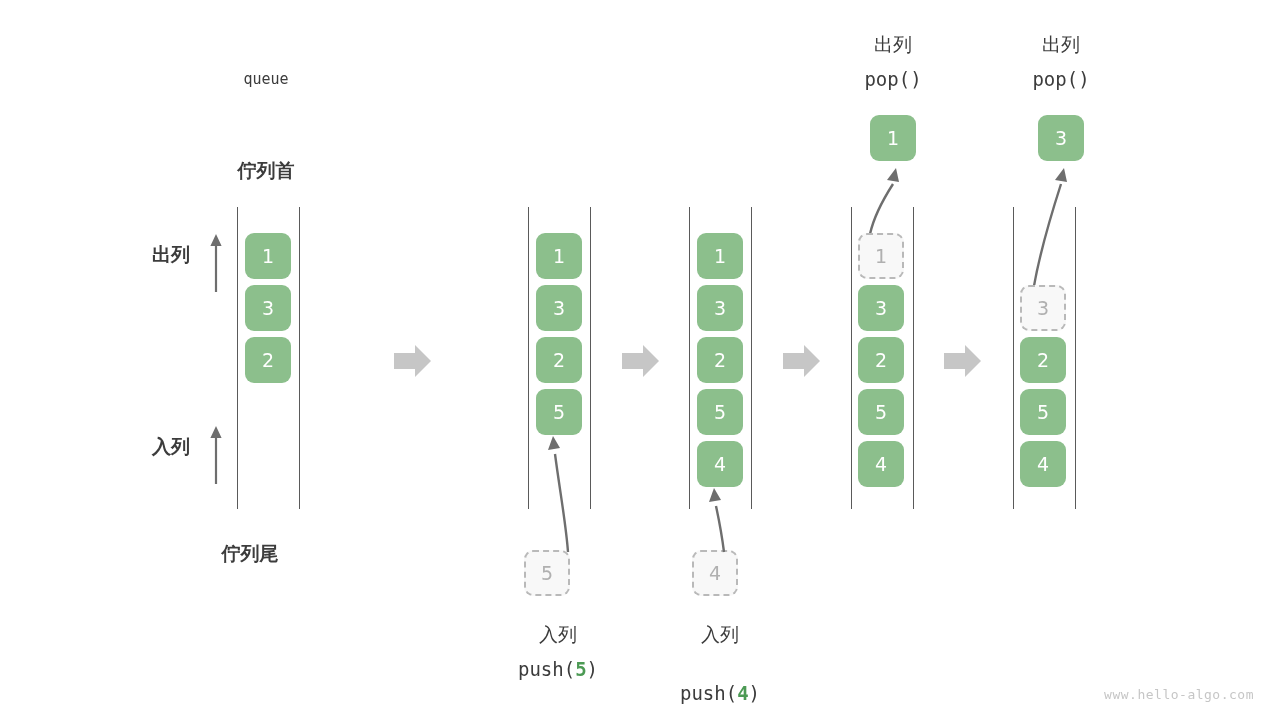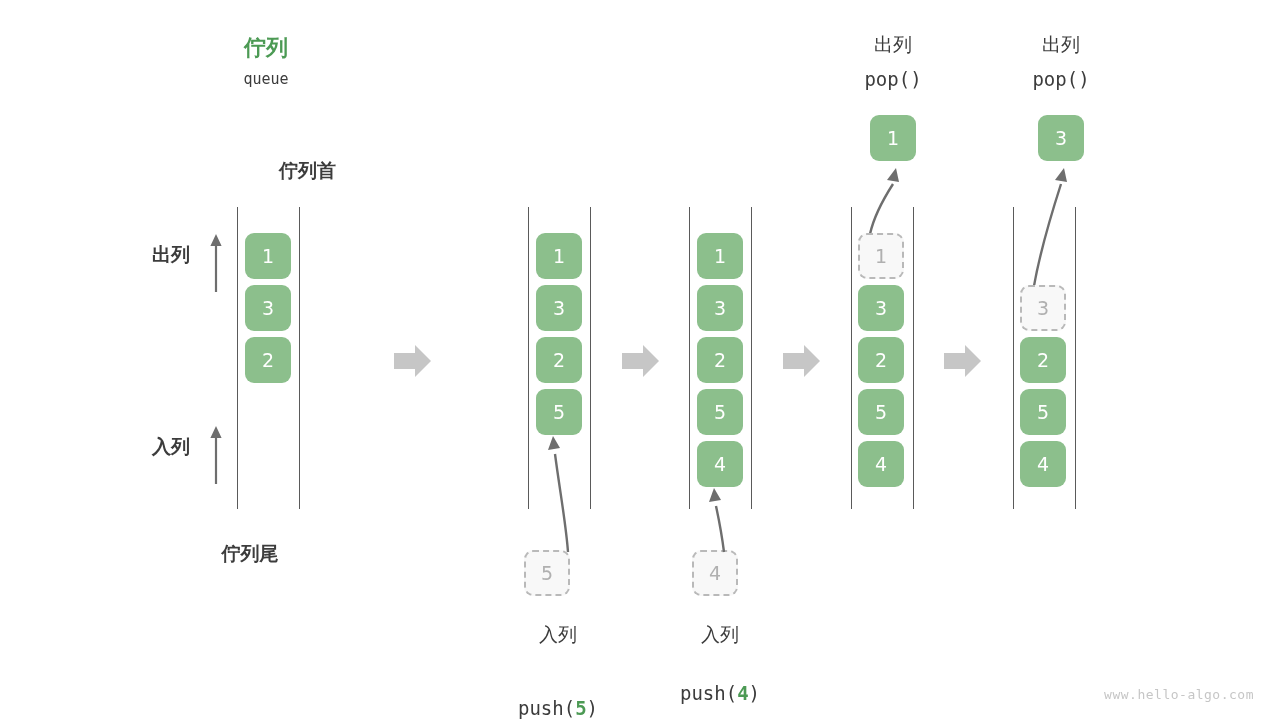--- a/index.html
+++ b/index.html
@@ -110,24 +110,23 @@
   .tick-arrow svg { display: block; }
 
   
   .motion-arrow svg { display: block; overflow: visible; }
 </style>
 </head>
 <body>
 
 <div id="stage">
 
-  <div class="abs title-cn" style="left:196px; top:33px; width:140px;">佇列</div>
   <div class="abs title-en" style="left:196px; top:70px; width:140px;">queue</div>
 
-  <div class="abs end-label" style="left:196px; top:158px; width:140px;text-align:right;">佇列首</div>
+  <div class="abs end-label" style="left:196px; top:158px; width:140px;">佇列首</div>
   <div class="abs end-label" style="left:180px; top:541px; width:140px;">佇列尾</div>
 
   <div class="abs dir-label" style="left:80px; top:242px; width:110px;">出列</div>
   <div class="abs tick-arrow" style="left:206px; top:232px;">
     <svg width="20" height="62" viewBox="0 0 20 62">
       <line x1="10" y1="60" x2="10" y2="12" stroke="#6e6e6e" stroke-width="2.2"></line>
       <polygon points="10,2 4.4,14 15.6,14" fill="#6e6e6e"></polygon>
     </svg>
   </div>
 
@@ -162,21 +161,21 @@
 
   <div class="abs cell ghost" style="left:524px; top:550px;">5</div>
   <div class="abs motion-arrow" style="left:540px; top:432px;">
     <svg width="40" height="122" viewBox="0 0 40 122">
       <path d="M 28 120 C 26 92, 20 60, 15 22" fill="none" stroke="#6e6e6e" stroke-width="2.4"></path>
       <polygon points="13,4 8,18 20,16" fill="#6e6e6e"></polygon>
     </svg>
   </div>
 
   <div class="abs op-cn" style="left:488px; top:622px; width:140px;">入列</div>
-  <div class="abs op-code" style="left:488px; top:658px; width:140px;margin-top:39px;"><span>push(</span><span class="num">5</span><span>)</span></div>
+  <div class="abs op-code" style="left:488px; top:658px; width:140px;"><span>push(</span><span class="num">5</span><span>)</span></div>
 
   <div class="abs flow-arrow" style="left:622px; top:344px;">
     <svg width="38" height="34" viewBox="0 0 38 34">
       <polygon points="0,9 21,9 21,1 37,17 21,33 21,25 0,25" fill="#c6c6c6"></polygon>
     </svg>
   </div>
 
   <div class="abs rail" style="left:689px; top:207px; height:302px;"></div>
   <div class="abs rail" style="left:751px; top:207px; height:302px;"></div>
 

